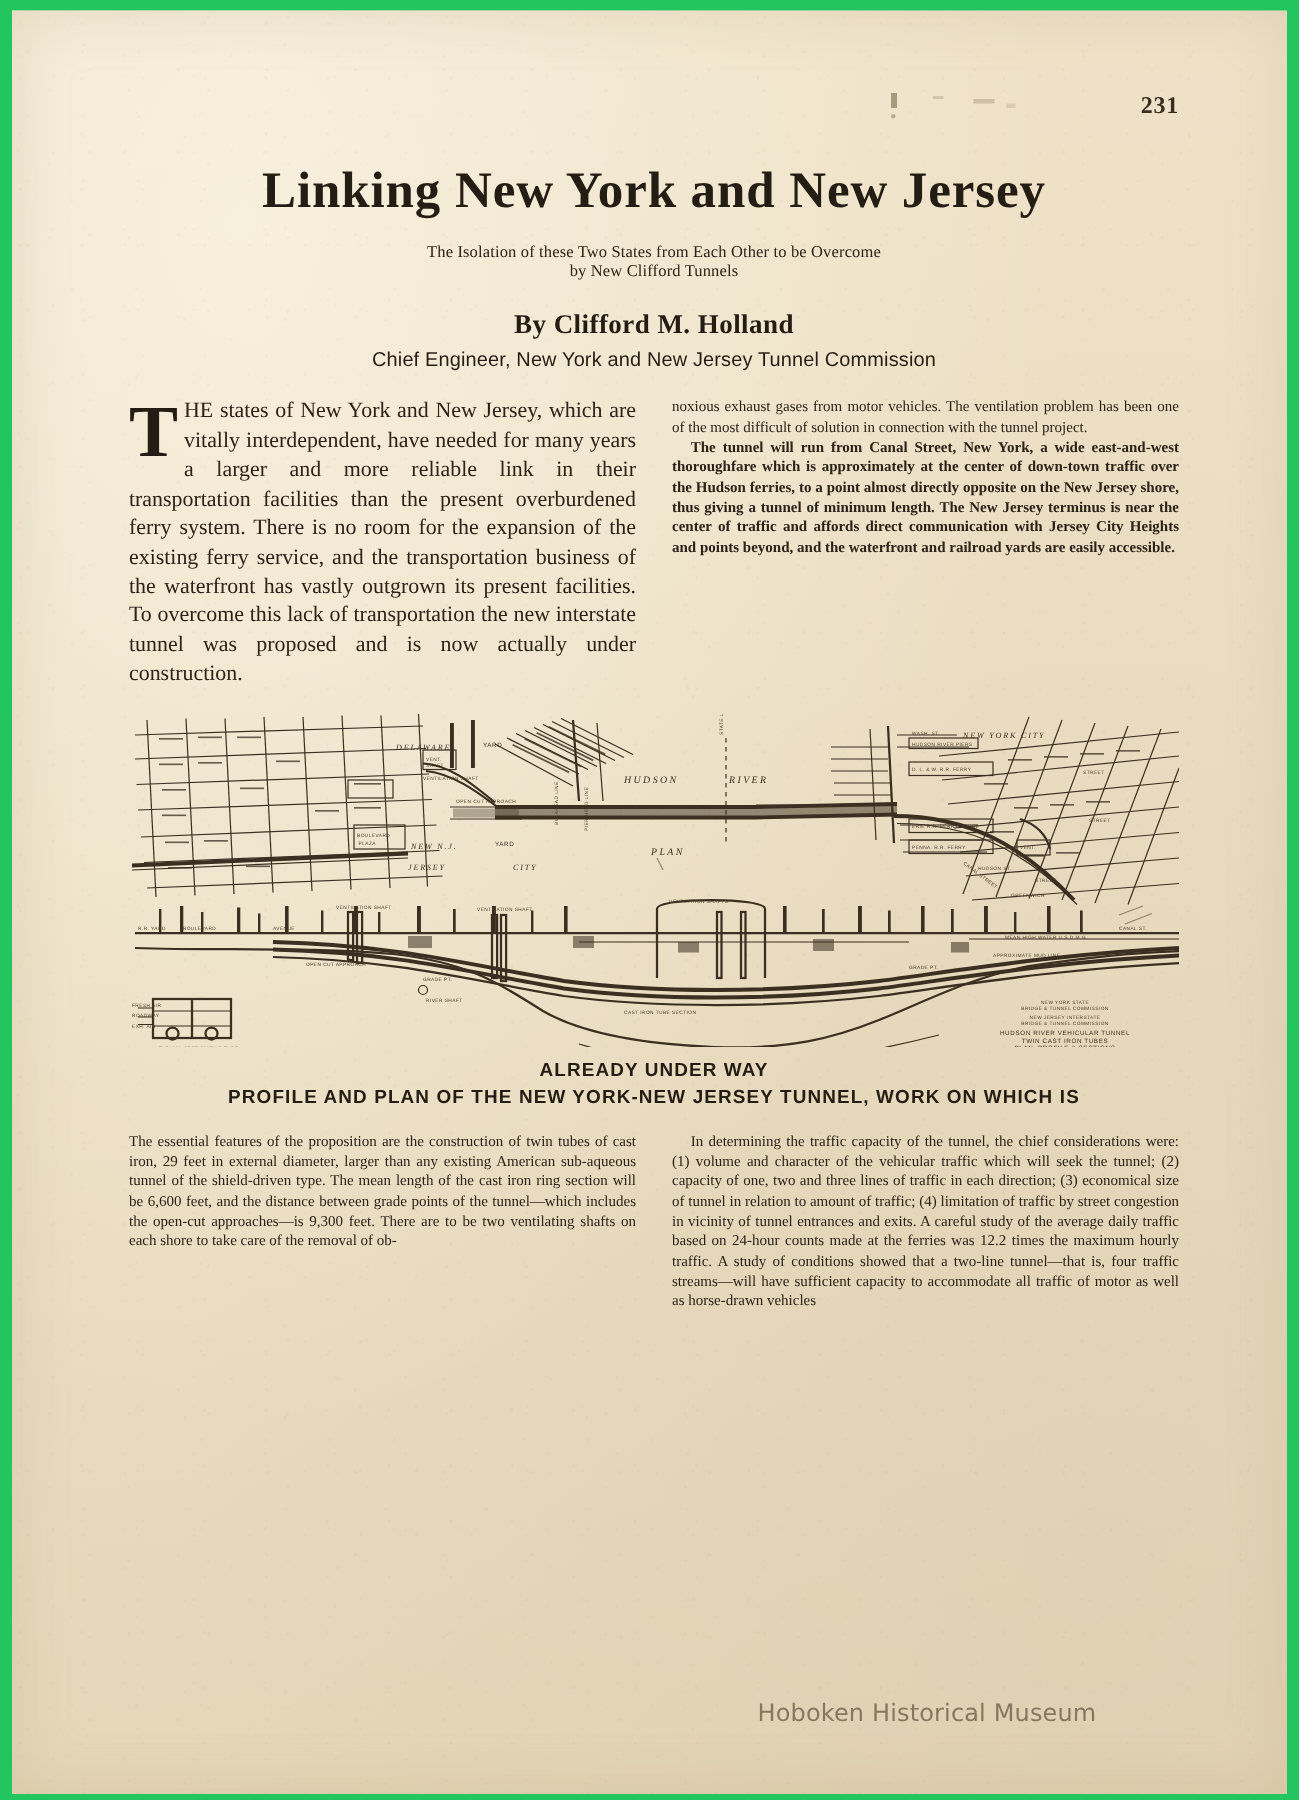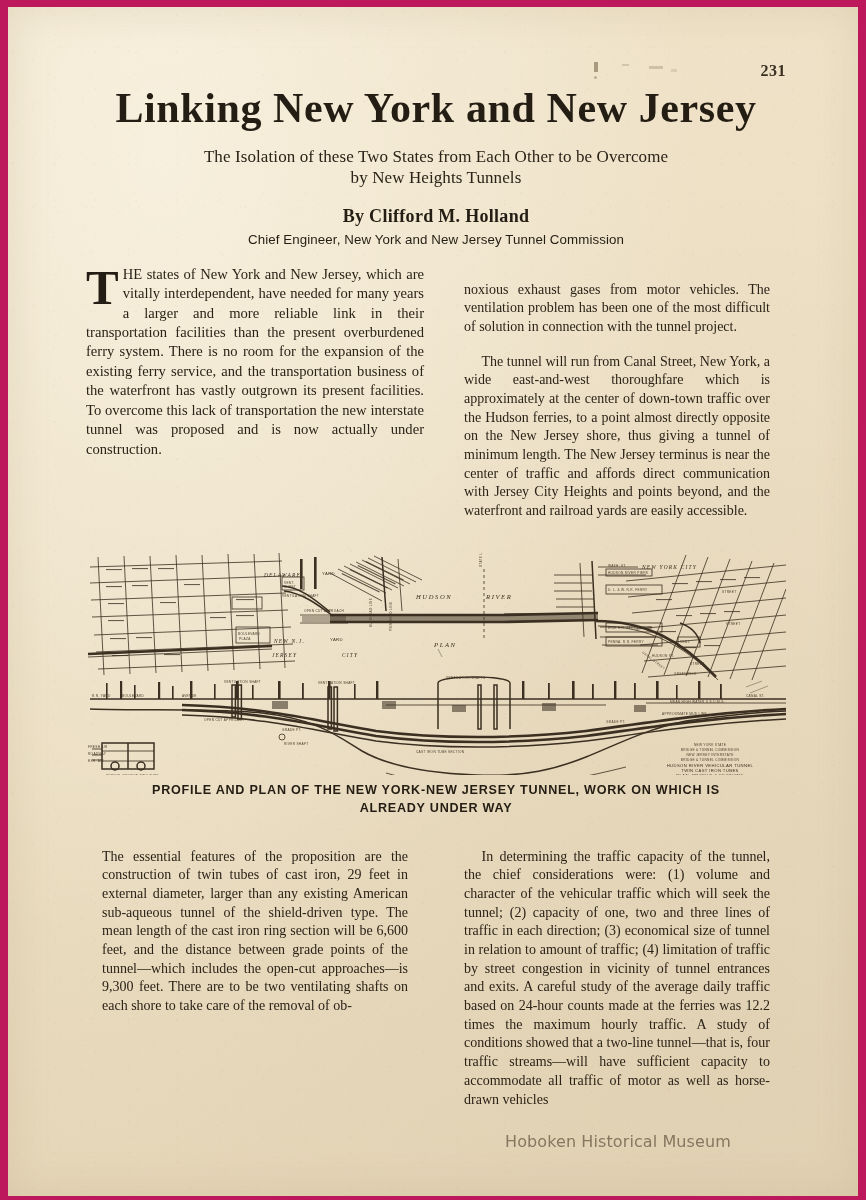--- a/index.html
+++ b/index.html
@@ -12,21 +12,21 @@
     height: 1200px;
     overflow: hidden;
     font-family: "Liberation Serif", "DejaVu Serif", serif;
   }
 
   
   #scan {
     position: relative;
     width: 866px;
     height: 1200px;
-    background: #be185d;
+    background: #22c55e;
     overflow: hidden;
   }
   #page {
     position: absolute;
     left: 8px;
     top: 7px;
     width: 850px;
     height: 1189px;
     background:
       radial-gradient(ellipse at 18% 12%, rgba(255,252,240,0.55) 0%, rgba(255,252,240,0) 55%),
@@ -85,30 +85,30 @@
   .smudge.s2 { left: 508px; top: 24px; width: 3px; height: 3px; border-radius: 50%; opacity:.4;}
   .smudge.s3 { left: 536px; top: 12px; width: 7px; height: 2px; opacity: .22; }
   .smudge.s4 { left: 563px; top: 14px; width: 14px; height: 3px; opacity: .25; }
   .smudge.s5 { left: 585px; top: 17px; width: 6px; height: 3px; opacity: .16; }
 
   
   .headline {
     text-align: center;
     font-family: "Liberation Serif", serif;
     font-weight: bold;
-    font-size: 42px;
+    font-size: 34px;
     line-height: 1.05;
     letter-spacing: .6px;
-    margin-top: 0;
+    margin-top: 24px;
     color: #241d13;
   }
   .deck {
     text-align: center;
     font-family: "Liberation Serif", serif;
-    font-size: 17px;
+    font-size: 11px;
     line-height: 1.25;
     margin-top: 16px;
     letter-spacing: .1px;
     color: #2b2318;
   }
   .byline {
     text-align: center;
     font-family: "Liberation Serif", serif;
     font-weight: bold;
     font-size: 18px;
@@ -128,29 +128,29 @@
 
   
   .cols {
     display: flex;
     gap: 24px;
     margin-top: 18px;
   }
   .col { width: 338px; }
   .bodytext {
     font-family: "Liberation Serif", serif;
-    font-size: 14px;
+    font-size: 10px;
     line-height: 1.335;
     text-align: justify;
     text-justify: inter-word;
     color: #2b2318;
-    margin: 16px;
+    margin: 0;
     hyphens: manual;
   }
-  .bodytext + .bodytext { text-indent: 1.25em; }
+  .bodytext + .bodytext { text-indent: 1.25em; font-weight: bold; }
   .bodytext.noindent { text-indent: 0; }
 
   
   .dropcap-p {
     font-family: "Liberation Serif", serif;
     font-size: 14.6px;
     line-height: 1.335;
     text-align: justify;
     color: #2b2318;
     margin: 0;
@@ -215,21 +215,21 @@
         <span class="smudge s2"></span>
         <span class="smudge s3"></span>
         <span class="smudge s4"></span>
         <span class="smudge s5"></span>
         <span class="folio">231</span>
       </div>
 
       <div class="headline">Linking New York and New Jersey</div>
       <div class="deck">
         <div>The Isolation of these Two States from Each Other to be Overcome</div>
-        <div>by New Heights Tunnels</div>
+        <div>by New Clifford Tunnels</div>
       </div>
       <div class="byline">By Clifford M. Holland</div>
       <div class="byline-sub">Chief Engineer, New York and New Jersey Tunnel Commission</div>
 
       <div class="cols upper">
         <div class="col">
           <p class="dropcap-p"><span class="dropcap">T</span><span>HE states of New York and New Jersey, which are vitally interdependent, have needed for many years a larger and more reliable link in their transportation facilities than the present overburdened ferry system. There is no room for the expansion of the existing ferry service, and the transportation business of the waterfront has vastly outgrown its present facilities. To overcome this lack of transportation the new interstate tunnel was proposed and is now actually under construction.</span></p>
         </div>
         <div class="col">
           <p class="bodytext noindent">noxious exhaust gases from motor vehicles. The ventilation problem has been one of the most difficult of solution in connection with the tunnel project.</p>
@@ -575,22 +575,22 @@
 
             <g opacity=".5">
               <path class="ln thin" d="M660 134 L676 128 M664 140 L682 133"></path>
               <path class="ln thin" d="M352 96 L356 104"></path>
             </g>
 
             </g>
           </svg>
         </div>
         <div class="caption">
+          <div>ALREADY UNDER WAY</div>
           <div>PROFILE AND PLAN OF THE NEW YORK-NEW JERSEY TUNNEL, WORK ON WHICH IS</div>
-          <div>ALREADY UNDER WAY</div>
         </div>
       </div>
 
       <div class="cols lower">
         <div class="col">
           <p class="bodytext">The essential features of the proposition are the construction of twin tubes of cast iron, 29 feet in external diameter, larger than any existing American sub-aqueous tunnel of the shield-driven type. The mean length of the cast iron ring section will be 6,600 feet, and the distance between grade points of the tunnel—which includes the open-cut approaches—is 9,300 feet. There are to be two ventilating shafts on each shore to take care of the removal of ob-</p>
         </div>
         <div class="col">
           <p class="bodytext" style="text-indent:1.25em">In determining the traffic capacity of the tunnel, the chief considerations were: (1) volume and character of the vehicular traffic which will seek the tunnel; (2) capacity of one, two and three lines of traffic in each direction; (3) economical size of tunnel in relation to amount of traffic; (4) limitation of traffic by street congestion in vicinity of tunnel entrances and exits. A careful study of the average daily traffic based on 24-hour counts made at the ferries was 12.2 times the maximum hourly traffic. A study of conditions showed that a two-line tunnel—that is, four traffic streams—will have sufficient capacity to accommodate all traffic of motor as well as horse-drawn vehicles</p>
         </div>

